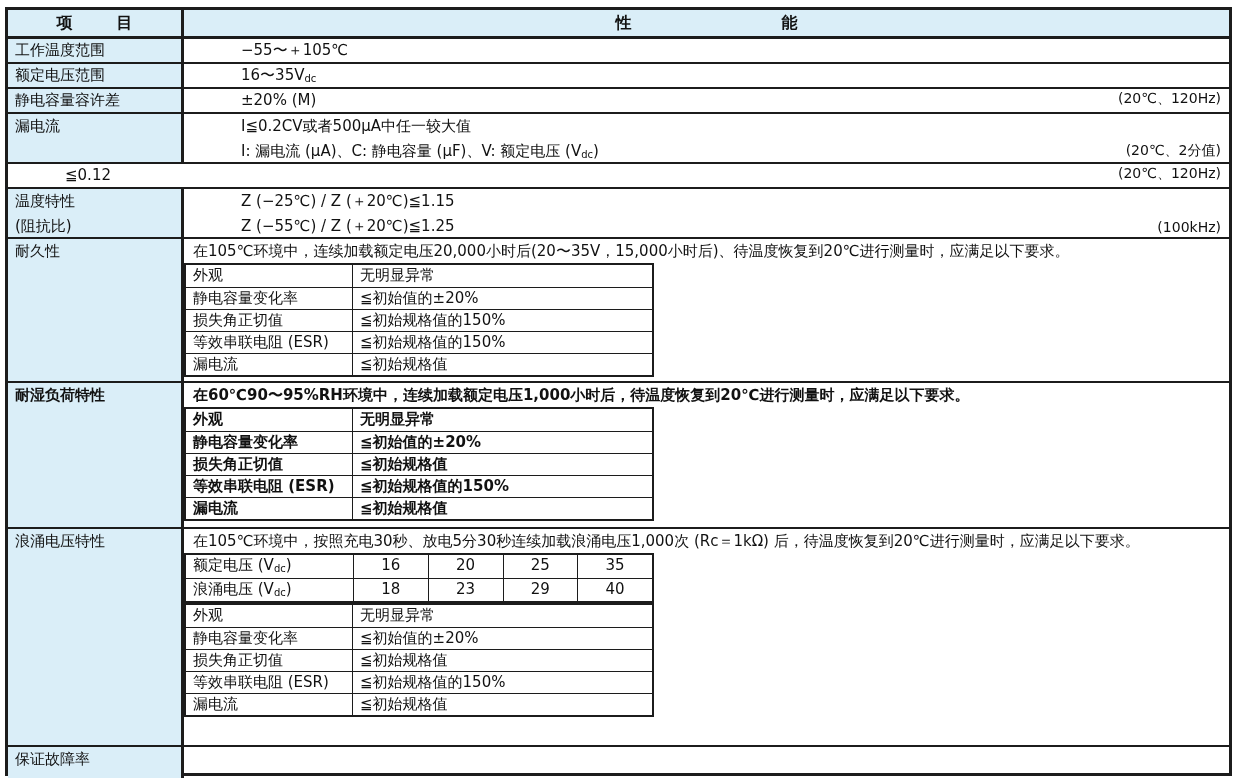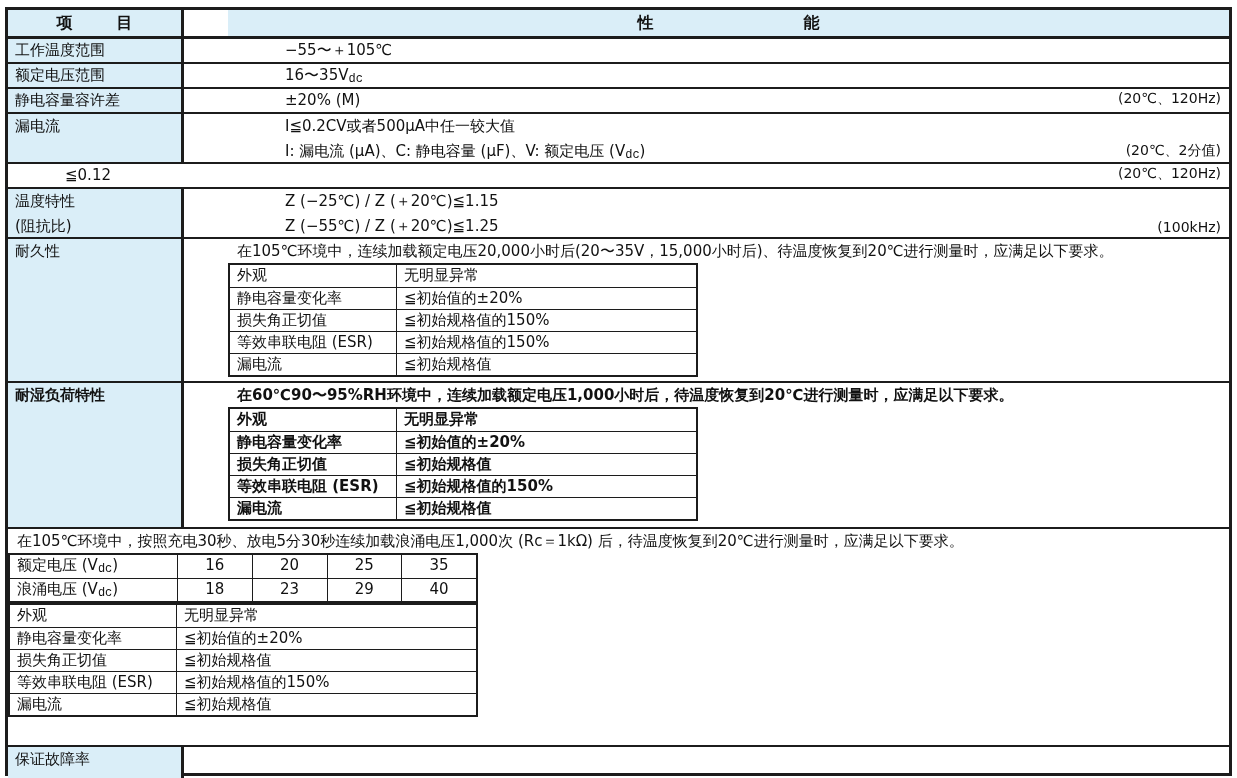--- a/index.html
+++ b/index.html
@@ -14,21 +14,21 @@
     font-family: "DejaVu Sans", "Liberation Sans", sans-serif;
     color: var(--text);
     overflow: hidden;
   }
   .spec-table {
     position: absolute; left: 5px; top: 7px;
     width: 1227px;
     border: 3px solid var(--border);
     background: #ffffff;
   }
-  .row { display: flex; border-bottom: 2px solid var(--border); gap: 44px; }
+  .row { display: flex; border-bottom: 2px solid var(--border); }
   .row:last-child { border-bottom: none; }
   .cell-left {
     width: 176px; flex: 0 0 176px;
     background: var(--hdr-bg);
     border-right: 3px solid var(--border);
     padding: 0 0 16px 7px;
     font-size: 15px;
   }
   .cell-right { flex: 1 1 auto; position: relative; font-size: 15px; }
   .pad { padding-left: 9px; margin-left: 48px; }
@@ -46,21 +46,21 @@
   .h25 { height: 25px; } .h50 { height: 50px; }
   .h144 { height: 144px; } .h146 { height: 146px; font-weight: bold; }
   .h218 { height: 218px; } .h26 { height: 26px; flex-direction: column; }
   .vline { line-height: 23px; display: block; }
   .single .cell-left, .single .cell-right { line-height: 23px; }
   .dbl .cell-left span, .dbl .cell-right .vline { line-height: 25px; }
   .cond {
     position: absolute; right: 8px; bottom: 2px;
     font-size: 14px; white-space: nowrap;
   }
-  .subsc { font-size: 12px; vertical-align: -2px; font-family: Liberation Mono, monospace; }
+  .subsc { font-size: 10px; vertical-align: -2px; }
   .small-paren { font-size: 13px; }
 
   
   .intro { height: 24px; line-height: 24px; padding-left: 9px; white-space: nowrap; }
   .sub-table {
     width: 470px;
     border: 2px solid var(--border);
     margin-left: 0;
   }
   .sub-row { display: flex; border-top: 1px solid var(--border); height: 22px; line-height: 20px; }
@@ -196,20 +196,23 @@
         </div>
         <div class="sub-row">
           <div class="sub-l">漏电流</div>
           <div class="sub-v">≦初始规格值</div>
         </div>
       </div>
     </div>
   </div>
 
   <div class="row h218">
+    <div class="cell-left">
+      <span class="vline" style="line-height:24px">浪涌电压特性</span>
+    </div>
     <div class="cell-right">
       <div class="intro">在105℃环境中，按照充电30秒、放电5分30秒连续加载浪涌电压1,000次 (Rc＝1kΩ) 后，待温度恢复到20℃进行测量时，应满足以下要求。</div>
       <div class="surge-table">
         <div class="surge-row">
           <div class="surge-l"><span>额定电压 (V</span><span class="subsc">dc</span><span>)</span></div>
           <div class="surge-c">16</div>
           <div class="surge-c">20</div>
           <div class="surge-c">25</div>
           <div class="surge-c">35</div>
         </div>

